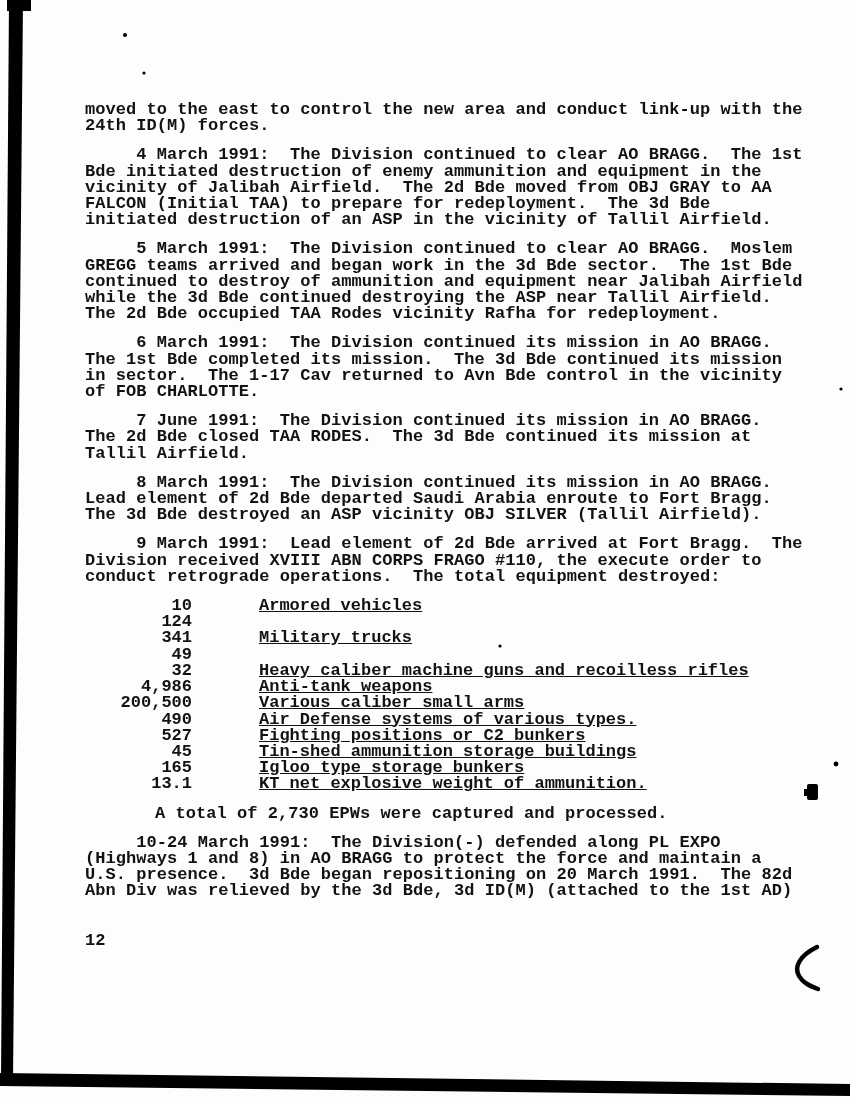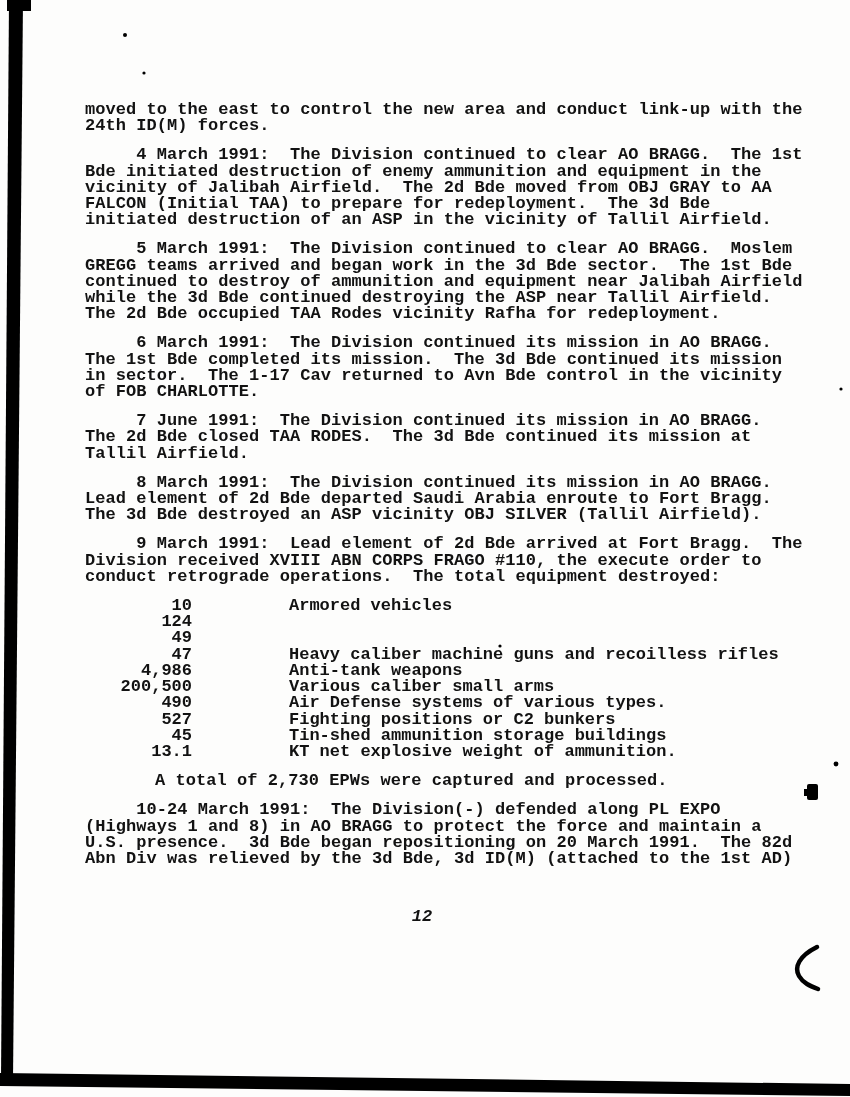--- a/index.html
+++ b/index.html
@@ -39,31 +39,30 @@
   .equip-row {
     display: flex;
     line-height: 16.2px;
   }
   .equip-row .qty {
     width: 107px;
     text-align: right;
     white-space: pre;
   }
   .equip-row .item {
-    margin-left: 97px;
+    margin-left: 67px;
     white-space: pre;
+    text-decoration: underline;
   }
   .epw {
     margin-left: 70px;
   }
   .page-number {
     width: 674px;
-    text-align: center;
-    margin-top: 42px;
-    font-style: italic;
+    margin-top: 33px;
   }
   .artifacts {
     position: absolute;
     left: 0;
     top: 0;
     pointer-events: none;
   }
 </style>
 </head>
 <body>
@@ -111,27 +110,31 @@
 
         <div class="equip-row">
           <span class="qty">10</span>
           <span class="item">Armored vehicles</span>
         </div>
 
         <div class="equip-row">
           <span class="qty">124</span>
         </div>
 
+        <div class="equip-row">
+          <span class="qty">341</span>
+          <span class="item">Military trucks</span>
+        </div>
 
         <div class="equip-row">
           <span class="qty">49</span>
         </div>
 
         <div class="equip-row">
-          <span class="qty">47</span>
+          <span class="qty">32</span>
           <span class="item">Heavy caliber machine guns and recoilless rifles</span>
         </div>
 
         <div class="equip-row">
           <span class="qty">4,986</span>
           <span class="item">Anti-tank weapons</span>
         </div>
 
         <div class="equip-row">
           <span class="qty">200,500</span>
@@ -146,20 +149,24 @@
         <div class="equip-row">
           <span class="qty">527</span>
           <span class="item">Fighting positions or C2 bunkers</span>
         </div>
 
         <div class="equip-row">
           <span class="qty">45</span>
           <span class="item">Tin-shed ammunition storage buildings</span>
         </div>
 
+        <div class="equip-row">
+          <span class="qty">165</span>
+          <span class="item">Igloo type storage bunkers</span>
+        </div>
 
         <div class="equip-row">
           <span class="qty">13.1</span>
           <span class="item">KT net explosive weight of ammunition.</span>
         </div>
       </div>
 
     <div class="para epw">A total of 2,730 EPWs were captured and processed.</div>
 
     <div class="para">     10-24 March 1991:  The Division(-) defended along PL EXPO

